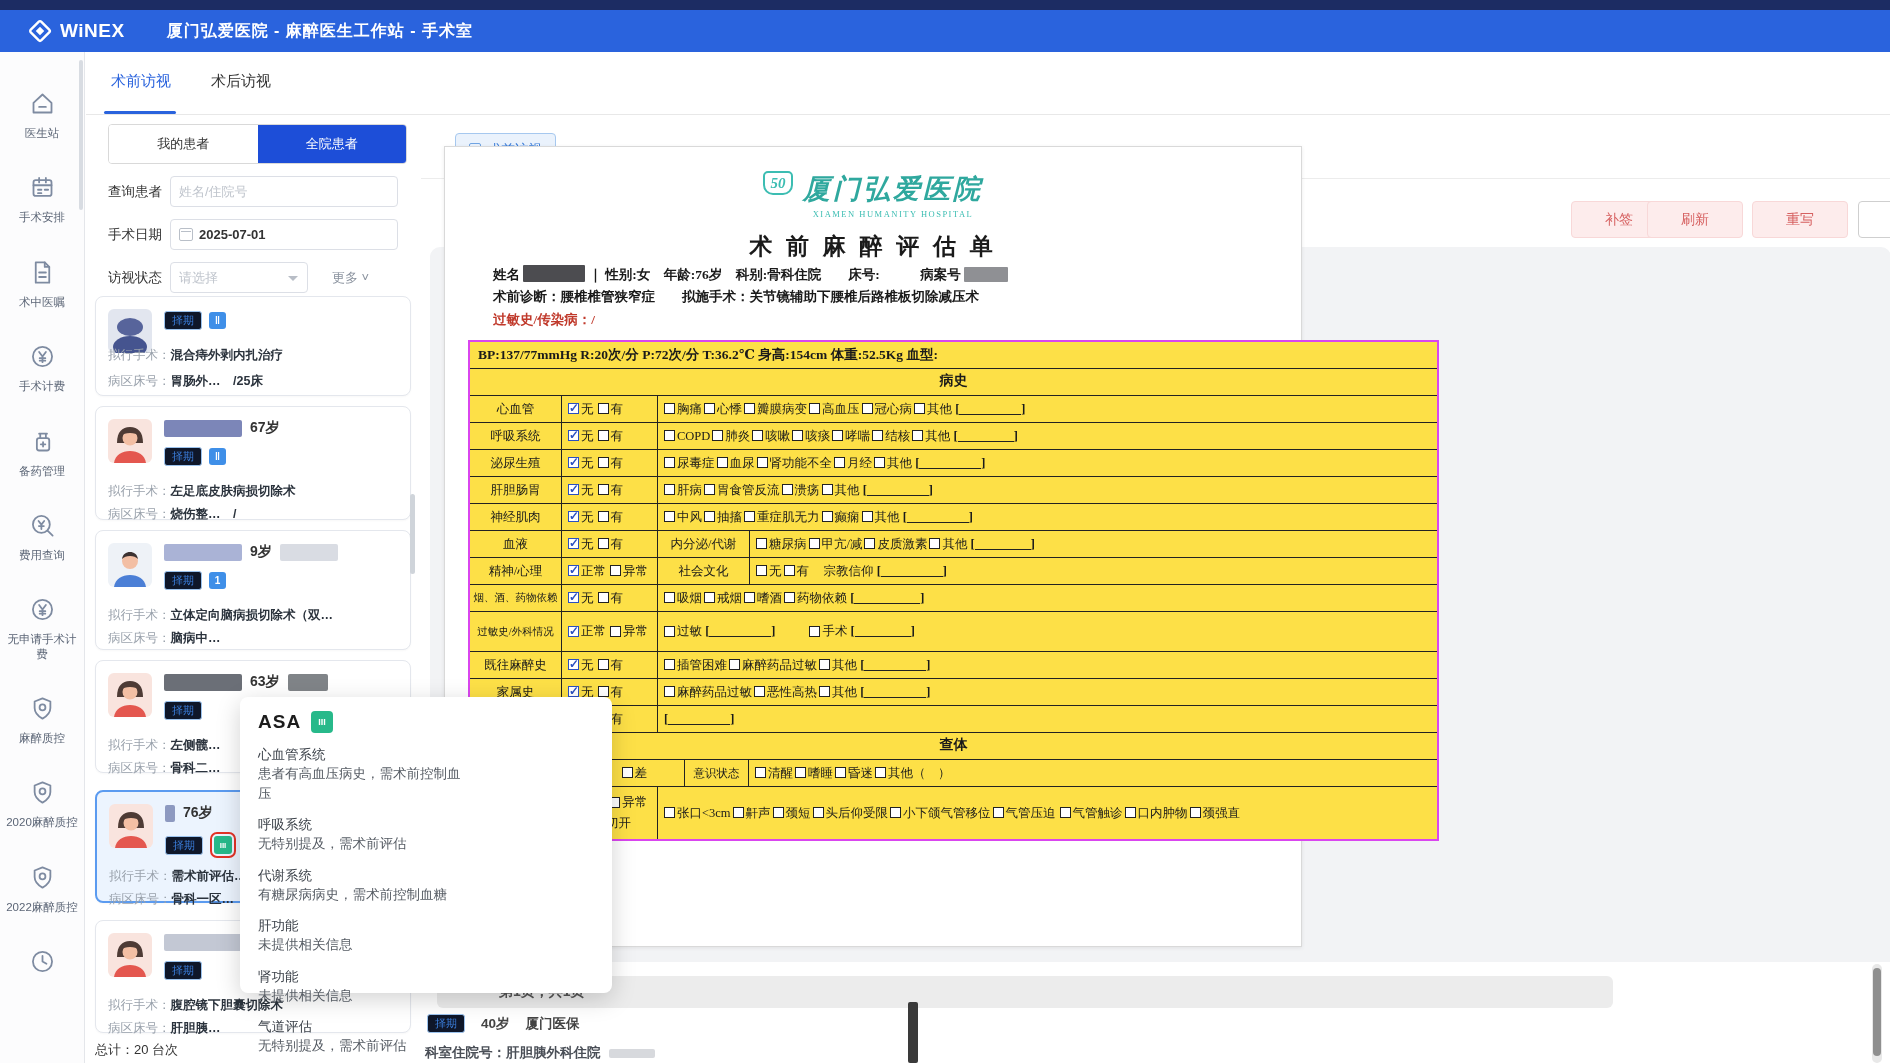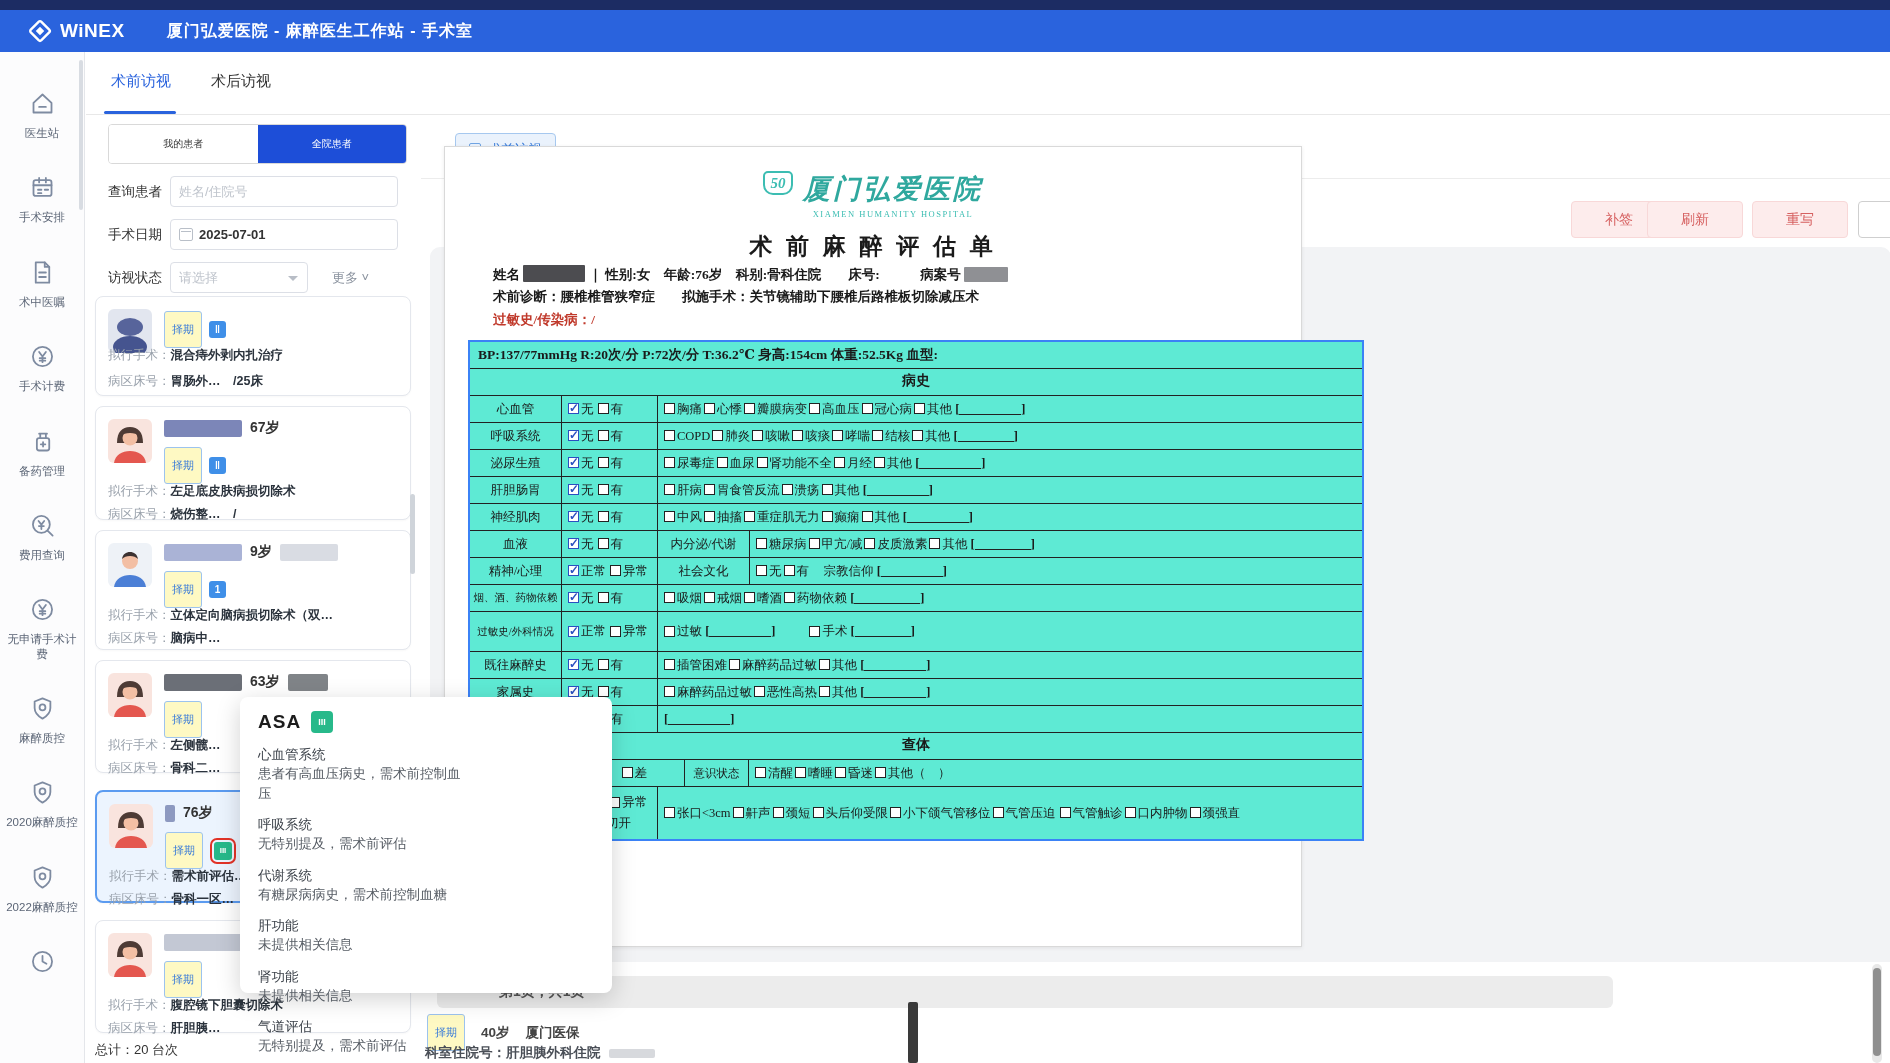--- a/index.html
+++ b/index.html
@@ -24,21 +24,21 @@
   .tabbar{position:absolute;left:86px;top:52px;width:1804px;height:63px;background:#fff;
     border-bottom:1px solid #e8e8e8;}
   .tab{position:absolute;top:20px;font-size:15px;cursor:pointer;}
   .tab.pre{left:25px;color:#2a63dd;}
   .tab.post{left:125px;color:#333;}
   .tab-underline{position:absolute;left:18px;top:59px;width:72px;height:3px;background:#2a63dd;border-radius:2px;}
   
   .panel{position:absolute;left:86px;top:116px;width:334px;height:947px;background:#fff;}
   .toggle{position:absolute;left:22px;top:8px;width:299px;height:40px;border:1px solid #d9d9d9;
     border-radius:4px;display:flex;overflow:hidden;cursor:pointer;}
-  .toggle .tg{flex:1;display:flex;align-items:center;justify-content:center;font-size:10px;}
+  .toggle .tg{flex:1;display:flex;align-items:center;justify-content:center;font-size:13px;}
   .tg-mine{background:#fff;color:#333;}
   .tg-all{background:#1d4ed8;color:#fff;}
   .frow{position:absolute;left:22px;display:flex;align-items:center;}
   .flabel{font-size:13.5px;color:#333;width:62px;flex:none;}
   .finput{height:31px;border:1px solid #dcdfe6;border-radius:4px;background:#fff;font-size:13px;
     color:#333;padding:0 8px;outline:none;}
   .finput::placeholder{color:#bfc4cc;}
   .sel{width:138px;height:31px;border:1px solid #dcdfe6;border-radius:4px;display:flex;align-items:center;
     padding:0 8px;color:#bfc4cc;font-size:13px;position:relative;cursor:pointer;background:#fff;}
   .caret{width:0;height:0;border-left:5px solid transparent;border-right:5px solid transparent;
@@ -49,22 +49,22 @@
   
   .card{position:absolute;left:9px;width:316px;background:#fff;border:1px solid #e4e7ed;border-radius:8px;
     box-shadow:0 1px 2px rgba(0,0,0,.03);cursor:pointer;}
   .card.sel{background:#ecf4fe;border:2px solid #5b9bf0;}
   .avatar{position:absolute;left:12px;top:12px;width:44px;height:44px;border-radius:6px;overflow:hidden;}
   .avatar svg{width:44px;height:44px;display:block;}
   .nrow{position:absolute;left:68px;top:12px;display:flex;align-items:center;gap:8px;width:240px;}
   .redact{height:17px;border-radius:2px;}
   .age{font-size:14px;font-weight:bold;color:#333;white-space:nowrap;}
   .brow{position:absolute;left:68px;display:flex;align-items:center;gap:7px;}
-  .chip-zq{font-size:11px;color:#3a7cd8;background:#fef9c3;border:1px solid #9cc3ee;border-radius:3px;
-    padding:10px 7px;line-height:15px;}
+  .chip-zq{font-size:11px;color:#3a7cd8;background:#0f172a;border:1px solid #9cc3ee;border-radius:3px;
+    padding:1px 7px;line-height:15px;}
   .bflag{width:17px;height:17px;background:#3f8fe8;border-radius:3px;color:#fff;font-size:10px;
     font-weight:bold;display:flex;align-items:center;justify-content:center;}
   .basa{width:18px;height:18px;background:#27b98a;border-radius:3px;color:#fff;font-size:8px;
     font-weight:bold;display:flex;align-items:center;justify-content:center;letter-spacing:0;}
   .ring{border:2px solid #e23327;border-radius:7px;padding:2px;display:flex;}
   .cline{position:absolute;left:12px;font-size:12.5px;white-space:nowrap;overflow:hidden;width:292px;}
   .clab{color:#9aa2ac;}
   .cval{color:#2b333d;font-weight:bold;}
   .total{position:absolute;left:9px;top:925px;font-size:13px;color:#333;}
   .plist-scroll{position:absolute;left:324px;top:378px;width:5px;height:80px;background:#cfd4da;border-radius:3px;}
@@ -88,21 +88,21 @@
   .hosp{position:absolute;left:0;top:24px;width:100%;display:flex;justify-content:center;align-items:flex-start;gap:10px;}
   .hosp-shield{width:30px;height:24px;border:2.5px solid #3cbdb2;border-radius:5px 5px 10px 10px;color:#3cbdb2;
     font-size:15px;font-weight:bold;display:flex;align-items:center;justify-content:center;font-style:italic;}
   .hosp-cn{font-size:27px;color:#2fa89e;font-style:italic;letter-spacing:3px;font-weight:bold;
     font-family:"DejaVu Serif",serif;}
   .hosp-en{font-size:8.5px;color:#3cbdb2;letter-spacing:1.5px;text-align:center;margin-top:2px;}
   .dtitle{position:absolute;left:0;top:84px;width:100%;text-align:center;font-size:23px;font-weight:bold;letter-spacing:4px;}
   .dinfo{position:absolute;left:48px;font-size:13.5px;font-weight:bold;white-space:nowrap;}
   .dredact{display:inline-block;vertical-align:-3px;border-radius:1px;}
   .dallergy{color:#c0392b;}
-  .dtable{position:absolute;left:23px;top:193px;width:896px;border:2px solid #3b82f6;background:#5eead4;}
+  .dtable{position:absolute;left:23px;top:193px;width:971px;border:2px solid #d946ef;background:#fde047;}
   .trow{display:flex;border-bottom:1px solid #222;min-height:27px;align-items:stretch;font-size:12.5px;}
   .trow:last-child{border-bottom:none;}
   .tcell{border-right:1px solid #222;display:flex;align-items:center;}
   .tcell:last-child{border-right:none;text-align:center;}
   .c-lab{width:92px;justify-content:center;text-align:center;flex:none;}
   .c-chk{width:96px;padding-left:6px;flex:none;gap:4px;}
   .c-sub{width:92px;justify-content:center;flex:none;}
   .c-opt{flex:1;padding:2px 6px;flex-wrap:wrap;gap:1px 2px;}
   .full-row{padding:4px 8px;font-weight:bold;font-size:13.5px;}
   .sect-row{justify-content:center;font-weight:bold;font-size:14px;padding:3px 0;}

